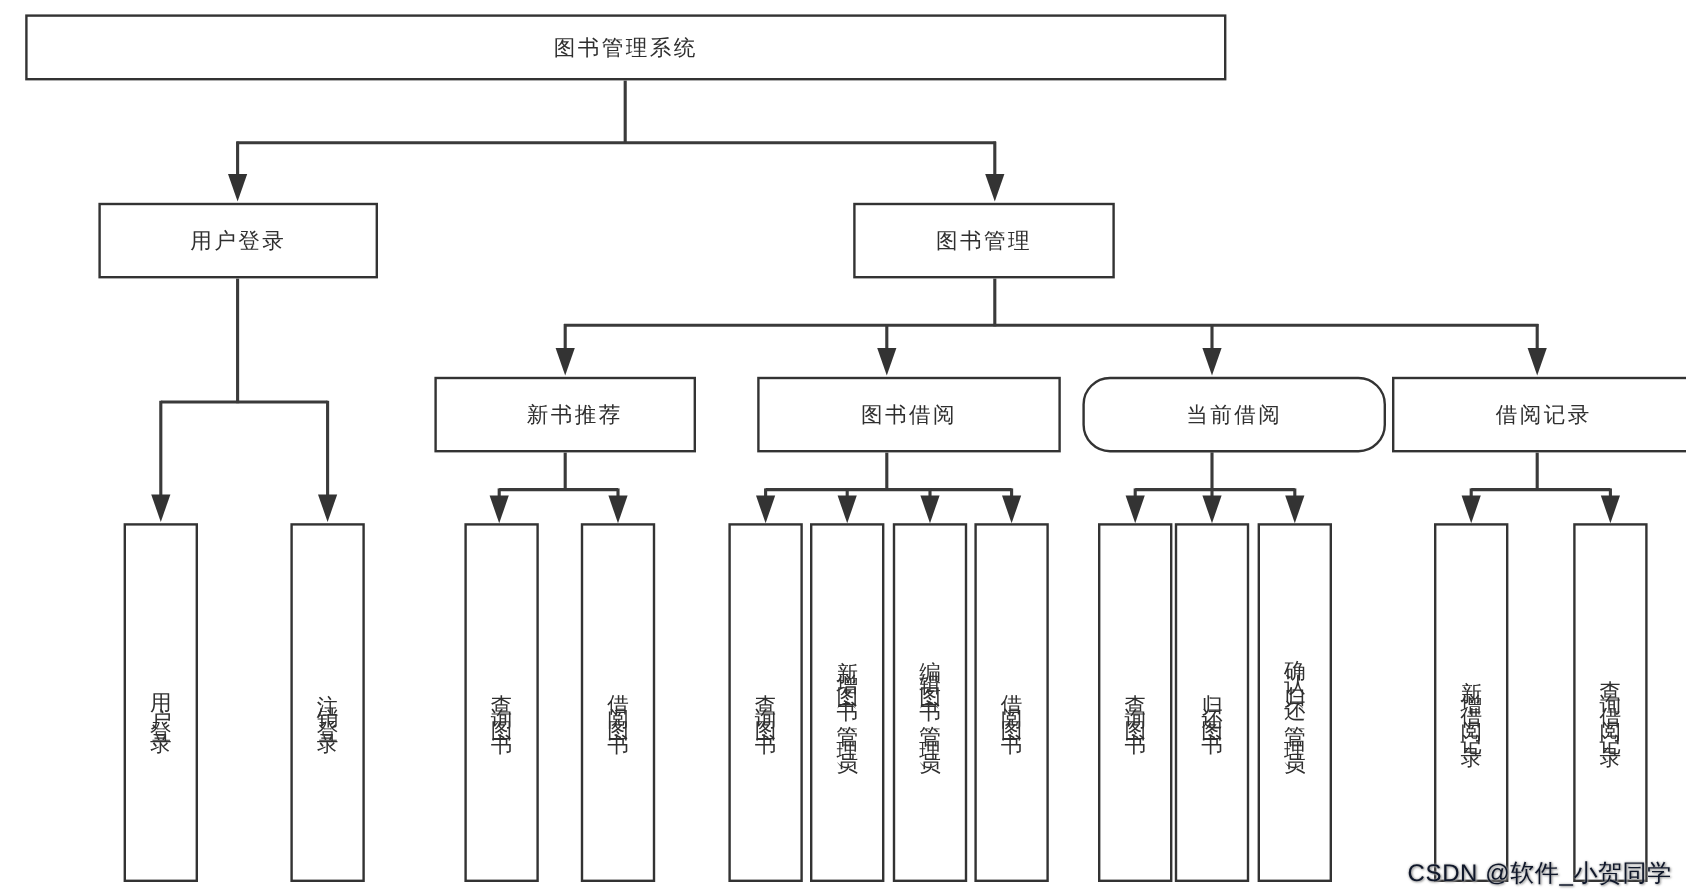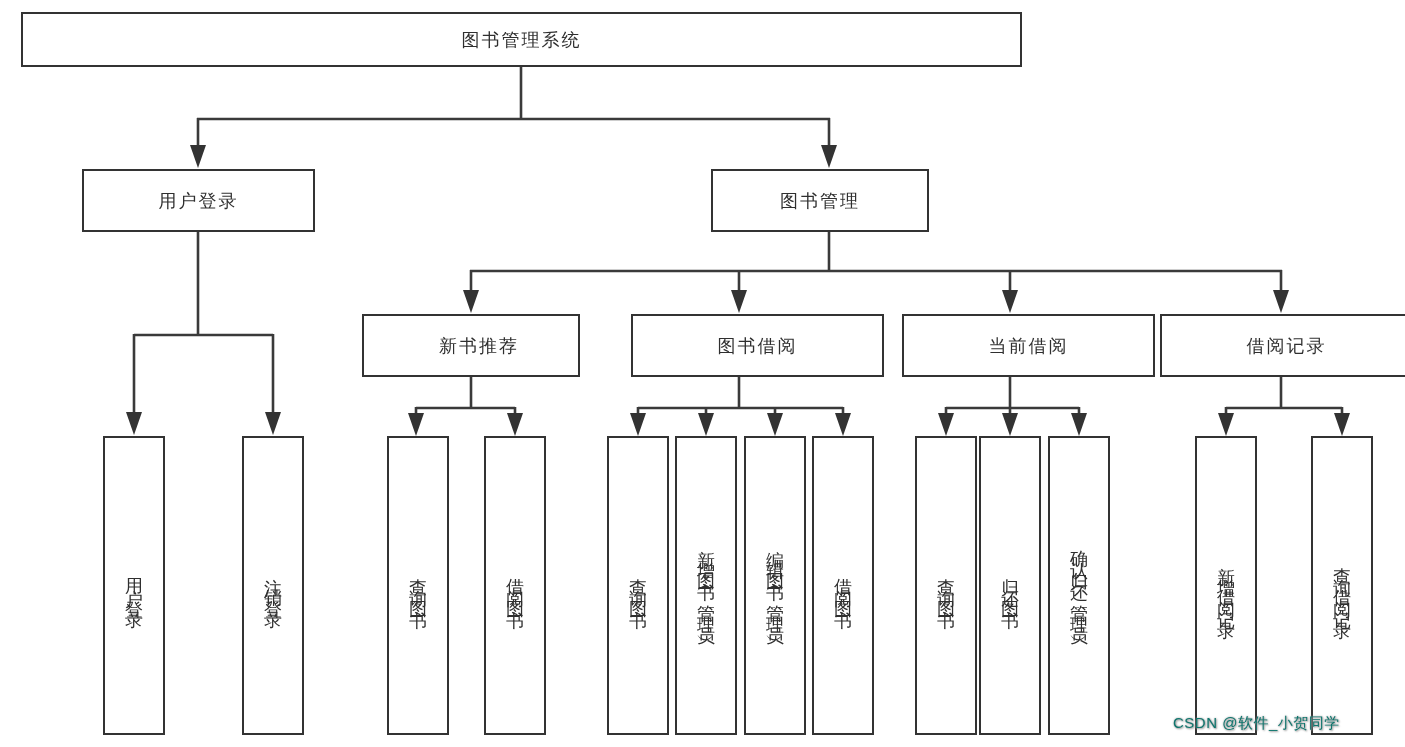--- a/index.html
+++ b/index.html
@@ -31,21 +31,21 @@
     letter-spacing: 2px;
     z-index: 2;
     box-sizing: border-box;
   }
   .root-box  { left: 21px;  top: 12px;  width: 1001px; height: 55px; }
   .l2-user   { left: 82px;  top: 169px; width: 233px;  height: 63px; }
   .l2-book   { left: 711px; top: 169px; width: 218px;  height: 63px; }
   .l3 { top: 314px; height: 63px; width: 253px; }
   .l3-a { left: 362px; width: 218px; padding-left: 16px; }
   .l3-b { left: 631px; }
-  .l3-c { left: 902px; }
+  .l3-c { left: 902px; border-radius: 23px; }
   .l3-d { left: 1160px; }
   .leaf {
     top: 436px;
     height: 299px;
     width: 62px;
   }
   .leaf .vtext {
     writing-mode: vertical-rl;
     text-orientation: mixed;
     letter-spacing: 11px;
@@ -64,22 +64,22 @@
   .leaf-9  { left: 915px; }
   .leaf-10 { left: 979px; }
   .leaf-11 { left: 1048px; }
   .leaf-12 { left: 1195px; }
   .leaf-13 { left: 1311px; }
   #watermark {
     position: absolute;
     left: 1173px;
     top: 714px;
     z-index: 5;
-    font-size: 15px;
-    color: #0f766e;
+    font-size: 20px;
+    color: #0f172a;
     text-shadow: 0 0 2px #9a9a9a, 1px 1px 2px #9a9a9a;
     white-space: nowrap;
     letter-spacing: 0.5px;
   }
 </style>
 </head>
 <body>
 
 <div id="stage">
 

